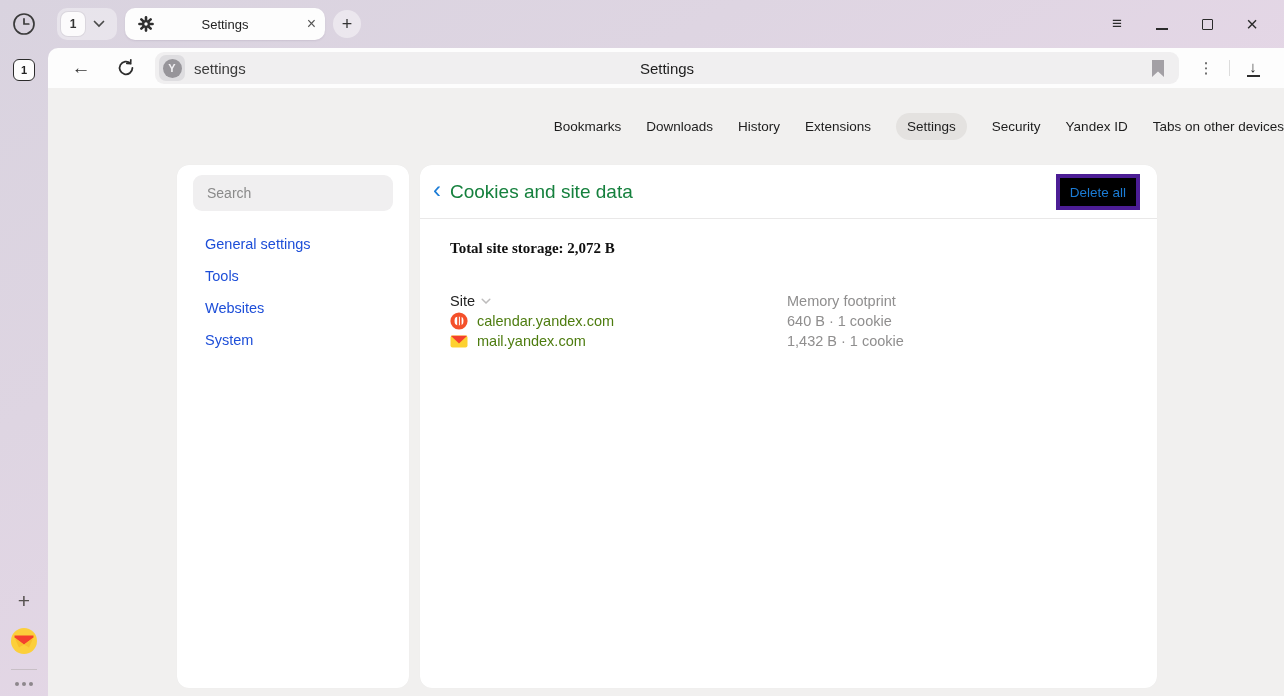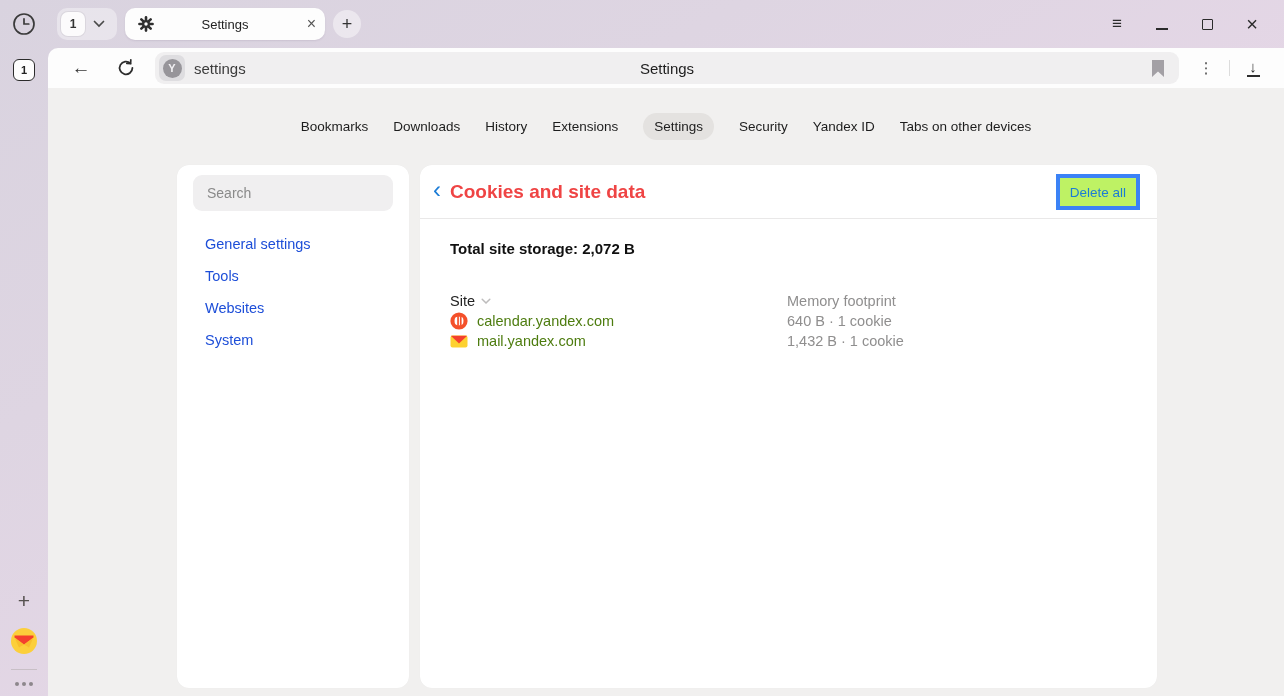--- a/index.html
+++ b/index.html
@@ -46,39 +46,39 @@
   .url-text { margin-left:9px; font-size:15px; color:#3c3c3c; }
   .omni-title { position:absolute; left:0; right:0; text-align:center; font-size:15px; color:#1d1d1d; pointer-events:none; }
   .bookmark-btn { margin-left:auto; display:flex; cursor:pointer; }
   .tb-kebab { margin-left:14px; font-size:15px; color:#4a4a4a; letter-spacing:0; }
   .tb-sep { width:1px; height:16px; background:#dcdcdc; margin:0 10px; }
   .tb-download { margin-right:6px; flex-direction:column; }
   .dl-bar { width:13px; height:1.6px; background:#2d2d2d; margin-top:1px; }
   .dl-arrow { font-size:15px; font-weight:bold; line-height:1; color:#2d2d2d; }
   
   .content { position:absolute; left:48px; top:88px; right:0; bottom:0; background:#f1f0ef; }
-  .nav-row { display:flex; justify-content:center; align-items:center; gap:25px; padding-top:25px; font-size:13.5px; color:#1d1d1d; }
+  .nav-row { display:flex; justify-content:flex-end; align-items:center; gap:25px; padding-top:25px; font-size:13.5px; color:#1d1d1d; }
   .nav-item { cursor:pointer; white-space:nowrap; }
   .nav-item.active { background:#e4e2e0; border-radius:14px; padding:6px 11px; }
   .card { position:absolute; top:77px; bottom:8px; background:#ffffff; border-radius:12px; box-shadow:0 0 1px rgba(0,0,0,.05); }
   
   .sidebar-card { left:129px; width:232px; padding:10px 16px; }
   .search-input { width:100%; height:36px; background:#f0eff0; border:none; border-radius:9px; padding:0 14px; font-size:14px; font-family:"Liberation Sans", sans-serif; color:#333; outline:none; }
   .search-input::placeholder { color:#8a8a8a; }
   .side-menu { margin-top:17px; }
   .side-item { padding:8px 0 8px 12px; font-size:14.5px; color:#1d4ed8; cursor:pointer; border-radius:8px; }
   
   .main-card { left:372px; width:737px; }
   .main-header { height:54px; display:flex; align-items:center; border-bottom:1px solid #e9e8e8; padding:0 17px 0 13px; }
   .back-chevron { color:#1b7cd6; font-size:24px; line-height:1; margin-top:-3px; cursor:pointer; }
-  .page-title { color:#ef4444; font-size:19px; margin-left:9px; font-weight:700; }
-  .delete-wrap { margin-left:auto; border:4px solid #3b82f6; background:#bef264; padding:5px 10px; cursor:pointer; }
+  .page-title { color:#15803d; font-size:19px; margin-left:9px; font-weight:400; }
+  .delete-wrap { margin-left:auto; border:4px solid #4c1d95; background:#000000; padding:5px 10px; cursor:pointer; }
   .delete-label { color:#1b7cd6; font-size:13.5px; }
   .main-body { padding:21px 30px 0 30px; }
-  .total-line { font-size:15px; font-weight:bold; color:#101010; }
+  .total-line { font-size:15px; font-weight:bold; color:#101010;font-family:Liberation Serif, serif; }
   .site-table { margin-top:34px; display:grid; grid-template-columns:337px 1fr; align-items:center; }
   .col-head { font-size:14.5px; height:20px; display:flex; align-items:center; }
   .col-head.site-head { color:#222; gap:6px; cursor:pointer; }
   .col-head.mem-head { color:#8f8e8e; }
   .site-cell { display:flex; align-items:center; gap:9px; height:20px; font-size:14.5px; color:#4d7c0f; cursor:pointer; }
   .mem-cell { font-size:14.5px; color:#8f8e8e; height:20px; display:flex; align-items:center; }
   svg { display:block; }
 </style>
 </head>
 <body>

